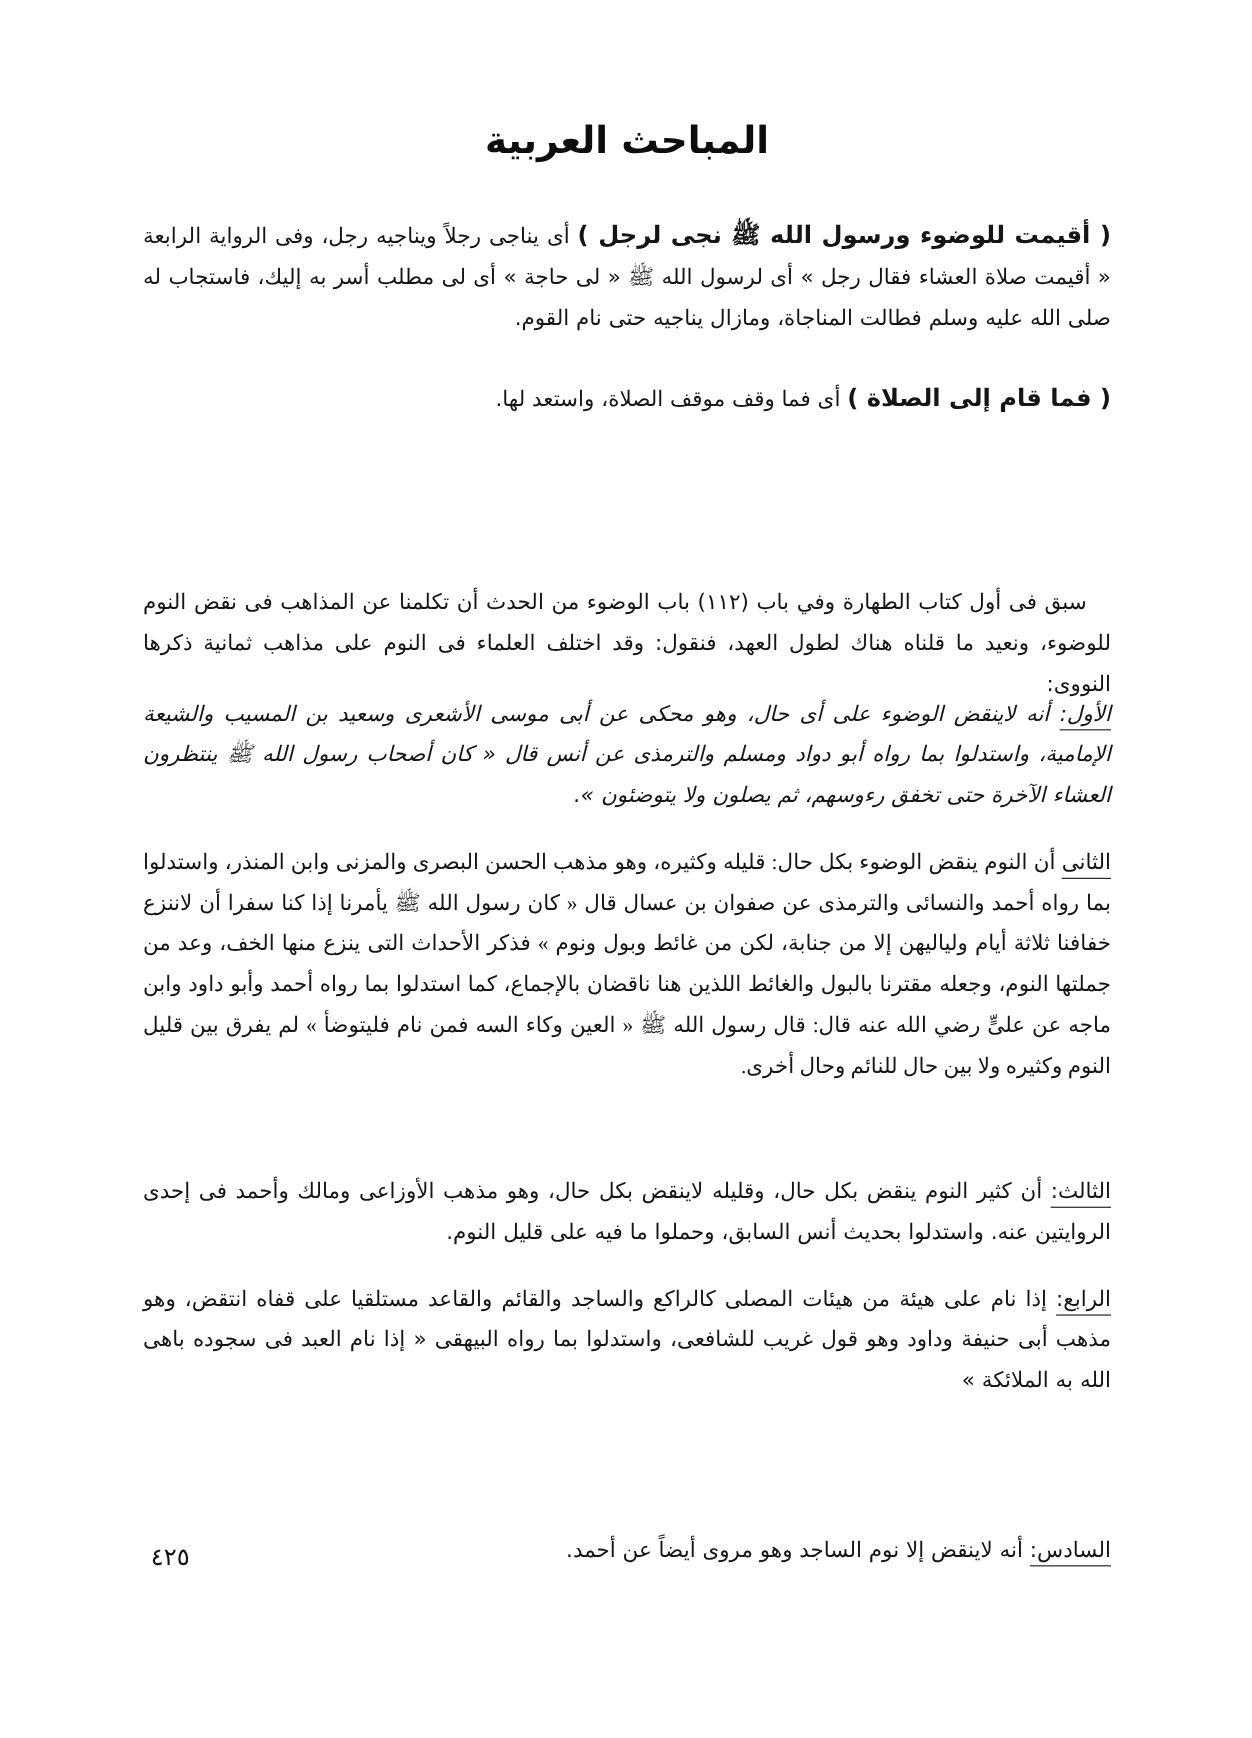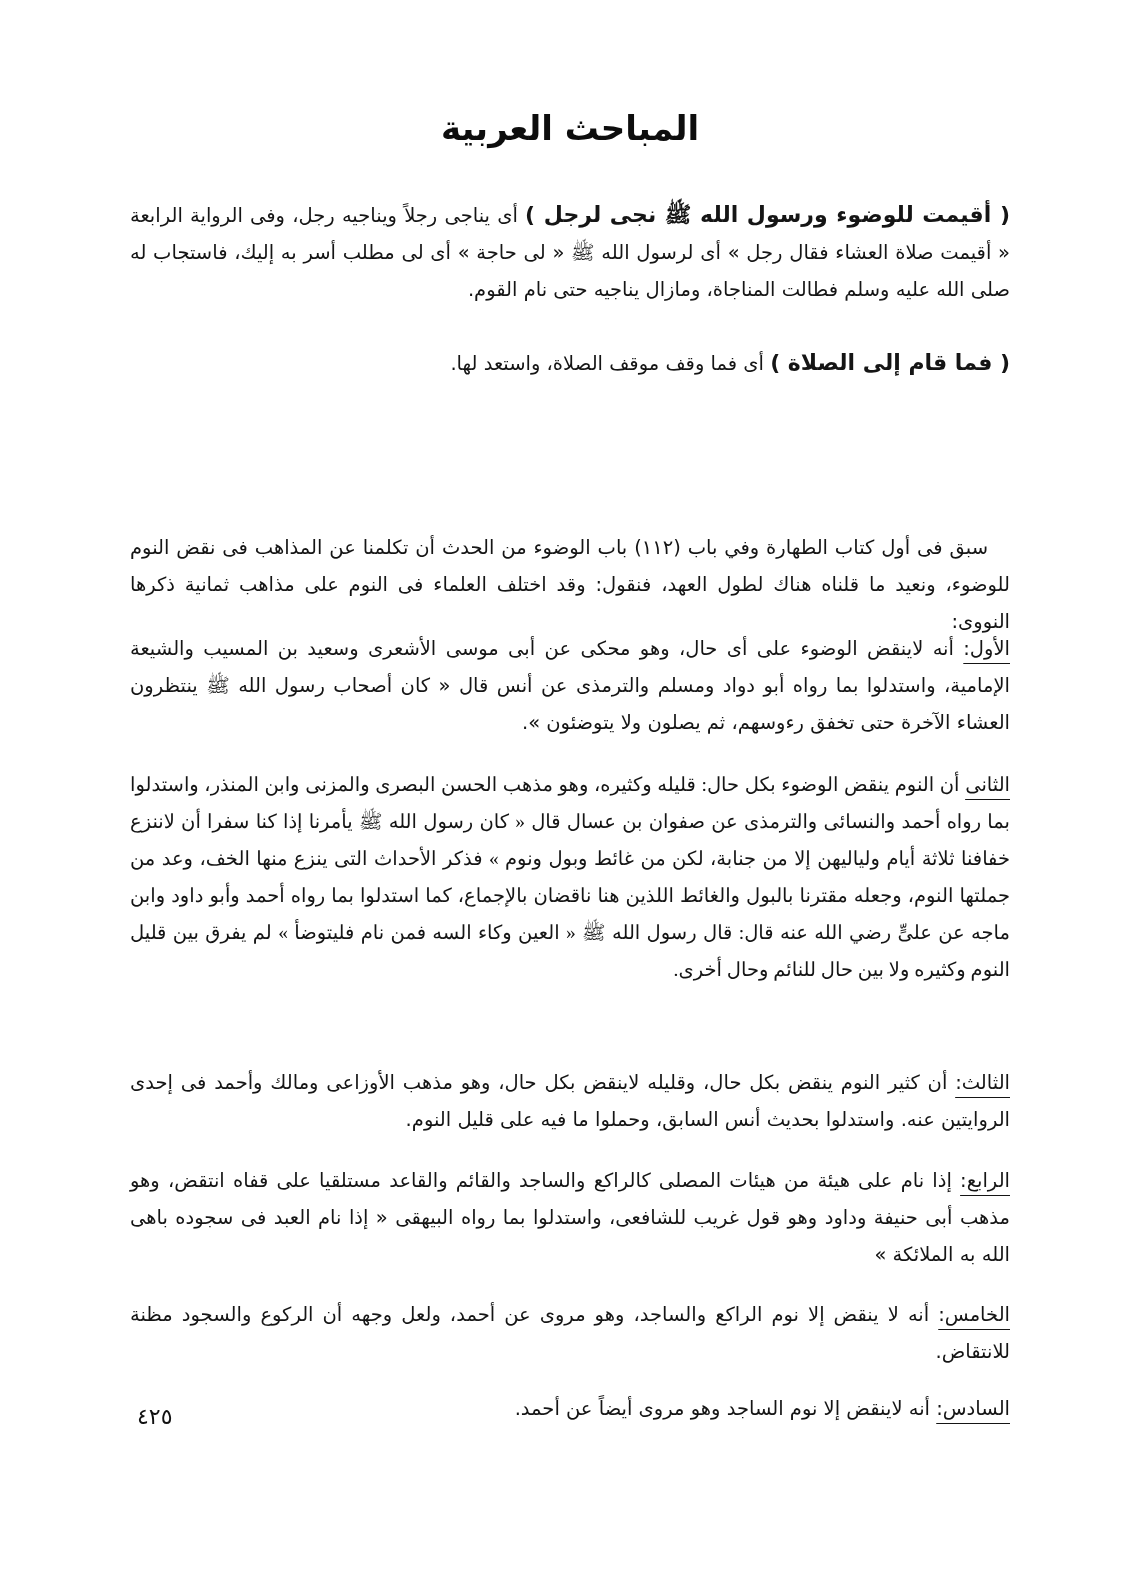--- a/index.html
+++ b/index.html
@@ -37,39 +37,36 @@
     <span class="lead">( أقيمت للوضوء ورسول الله ﷺ نجى لرجل )</span><span> أى يناجى رجلاً ويناجيه رجل، وفى الرواية الرابعة « أقيمت صلاة العشاء فقال رجل » أى لرسول الله ﷺ « لى حاجة » أى لى مطلب أسر به إليك، فاستجاب له صلى الله عليه وسلم فطالت المناجاة، ومازال يناجيه حتى نام القوم.</span>
   </div>
 
   <div class="block" style="top:344px;">
     <span class="lead">( فما قام إلى الصلاة )</span><span> أى فما وقف موقف الصلاة، واستعد لها.</span>
   </div>
 
 
   <div class="block indent" style="top:494px;margin-top:35px;">سبق فى أول كتاب الطهارة وفي باب (١١٢) باب الوضوء من الحدث أن تكلمنا عن المذاهب فى نقض النوم للوضوء، ونعيد ما قلناه هناك لطول العهد، فنقول: وقد اختلف العلماء فى النوم على مذاهب ثمانية ذكرها النووى:</div>
 
-  <div class="block" style="top:630px;">
+  <div class="block" style="top:630px;font-style:italic;">
     <span class="u">الأول:</span><span> أنه لاينقض الوضوء على أى حال، وهو محكى عن أبى موسى الأشعرى وسعيد بن المسيب والشيعة الإمامية، واستدلوا بما رواه أبو دواد ومسلم والترمذى عن أنس قال « كان أصحاب رسول الله ﷺ ينتظرون العشاء الآخرة حتى تخفق رءوسهم، ثم يصلون ولا يتوضئون ».</span>
   </div>
 
   <div class="block" style="top:766px;font-family:Liberation Serif, serif;">
     <span class="u">الثانى</span><span> أن النوم ينقض الوضوء بكل حال: قليله وكثيره، وهو مذهب الحسن البصرى والمزنى وابن المنذر، واستدلوا بما رواه أحمد والنسائى والترمذى عن صفوان بن عسال قال « كان رسول الله ﷺ يأمرنا إذا كنا سفرا أن لاننزع خفافنا ثلاثة أيام ولياليهن إلا من جنابة، لكن من غائط وبول ونوم » فذكر الأحداث التى ينزع منها الخف، وعد من جملتها النوم، وجعله مقترنا بالبول والغائط اللذين هنا ناقضان بالإجماع، كما استدلوا بما رواه أحمد وأبو داود وابن ماجه عن علىٍّ رضي الله عنه قال: قال رسول الله ﷺ « العين وكاء السه فمن نام فليتوضأ » لم يفرق بين قليل النوم وكثيره ولا بين حال للنائم وحال أخرى.</span>
   </div>
 
   <div class="block" style="top:1162px;">
     <span class="u">الرابع:</span><span> إذا نام على هيئة من هيئات المصلى كالراكع والساجد والقائم والقاعد مستلقيا على قفاه انتقض، وهو مذهب أبى حنيفة وداود وهو قول غريب للشافعى، واستدلوا بما رواه البيهقى « إذا نام العبد فى سجوده باهى الله به الملائكة »</span>
   </div>
 
   <div class="block" style="top:1064px;">
     <span class="u">الثالث:</span><span> أن كثير النوم ينقض بكل حال، وقليله لاينقض بكل حال، وهو مذهب الأوزاعى ومالك وأحمد فى إحدى الروايتين عنه. واستدلوا بحديث أنس السابق، وحملوا ما فيه على قليل النوم.</span>
   </div>
 
-  <div class="block" style="top:1296px;">
-    <span class="u">الخامس:</span><span> أنه لا ينقض إلا نوم الراكع والساجد، وهو مروى عن أحمد، ولعل وجهه أن الركوع والسجود مظنة للانتقاض.</span>
-  </div>
 
   <div class="block" style="top:1390px;">
     <span class="u">السادس:</span><span> أنه لاينقض إلا نوم الساجد وهو مروى أيضاً عن أحمد.</span>
   </div>
 
   <div class="page-number">٤٢٥</div>
 
 </div>
 
 </body></html>

